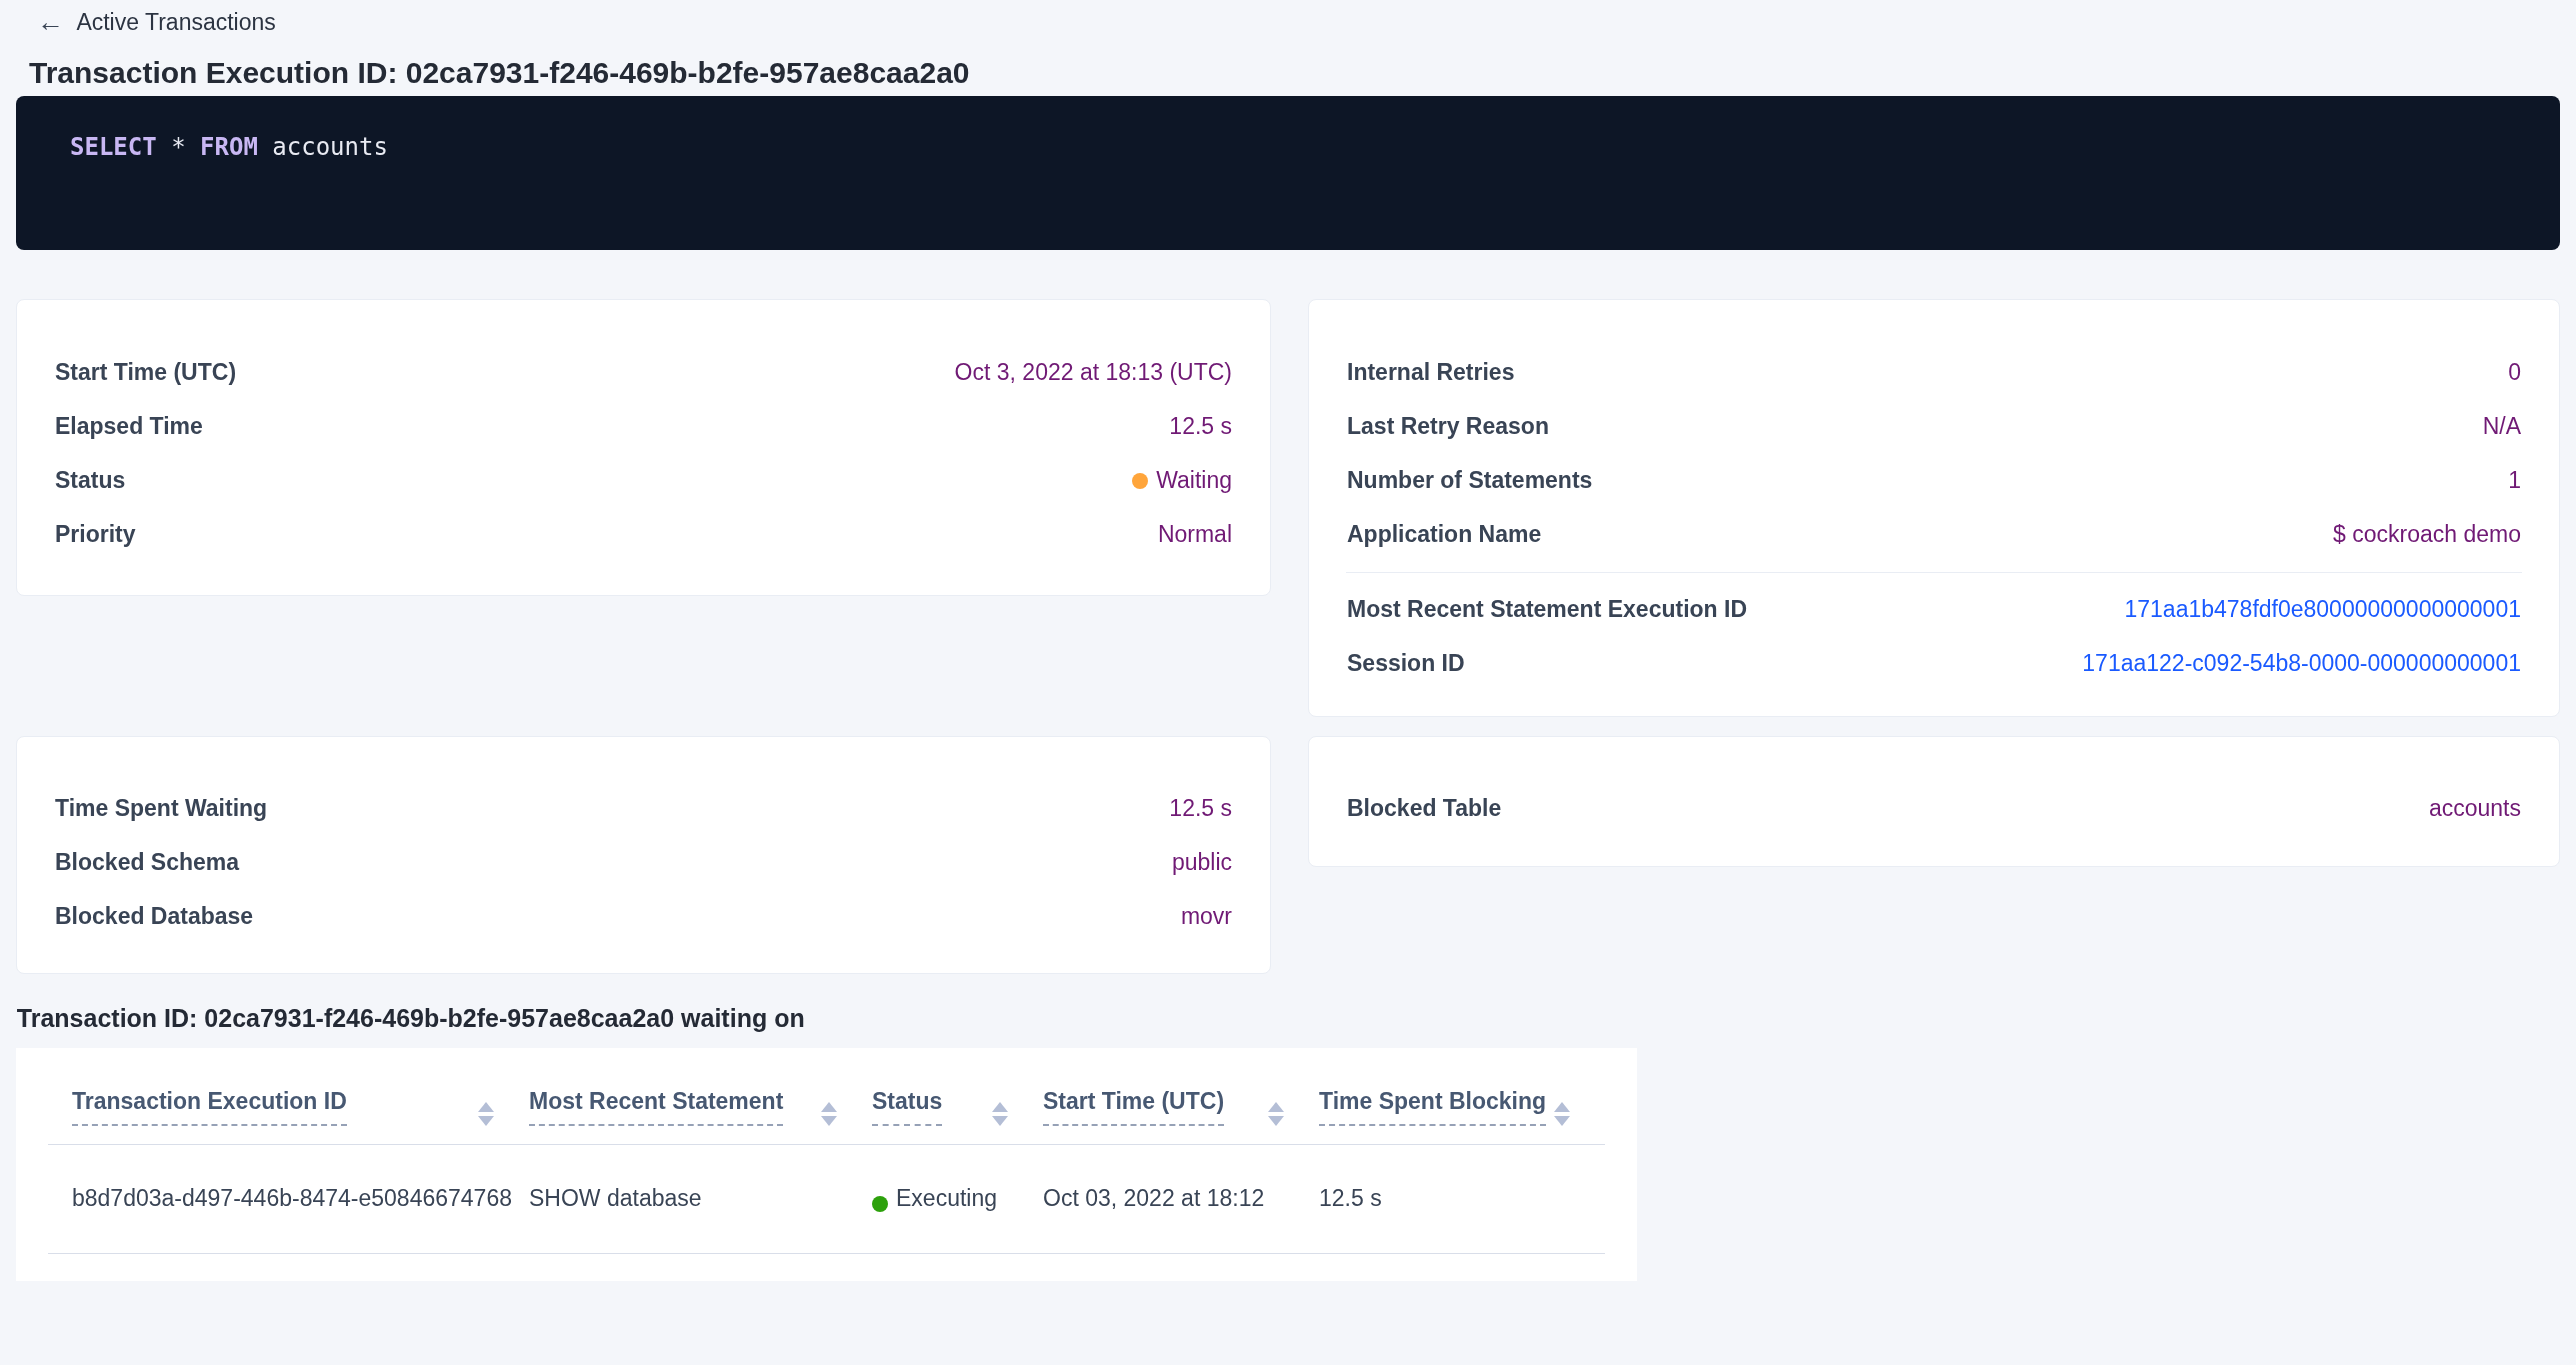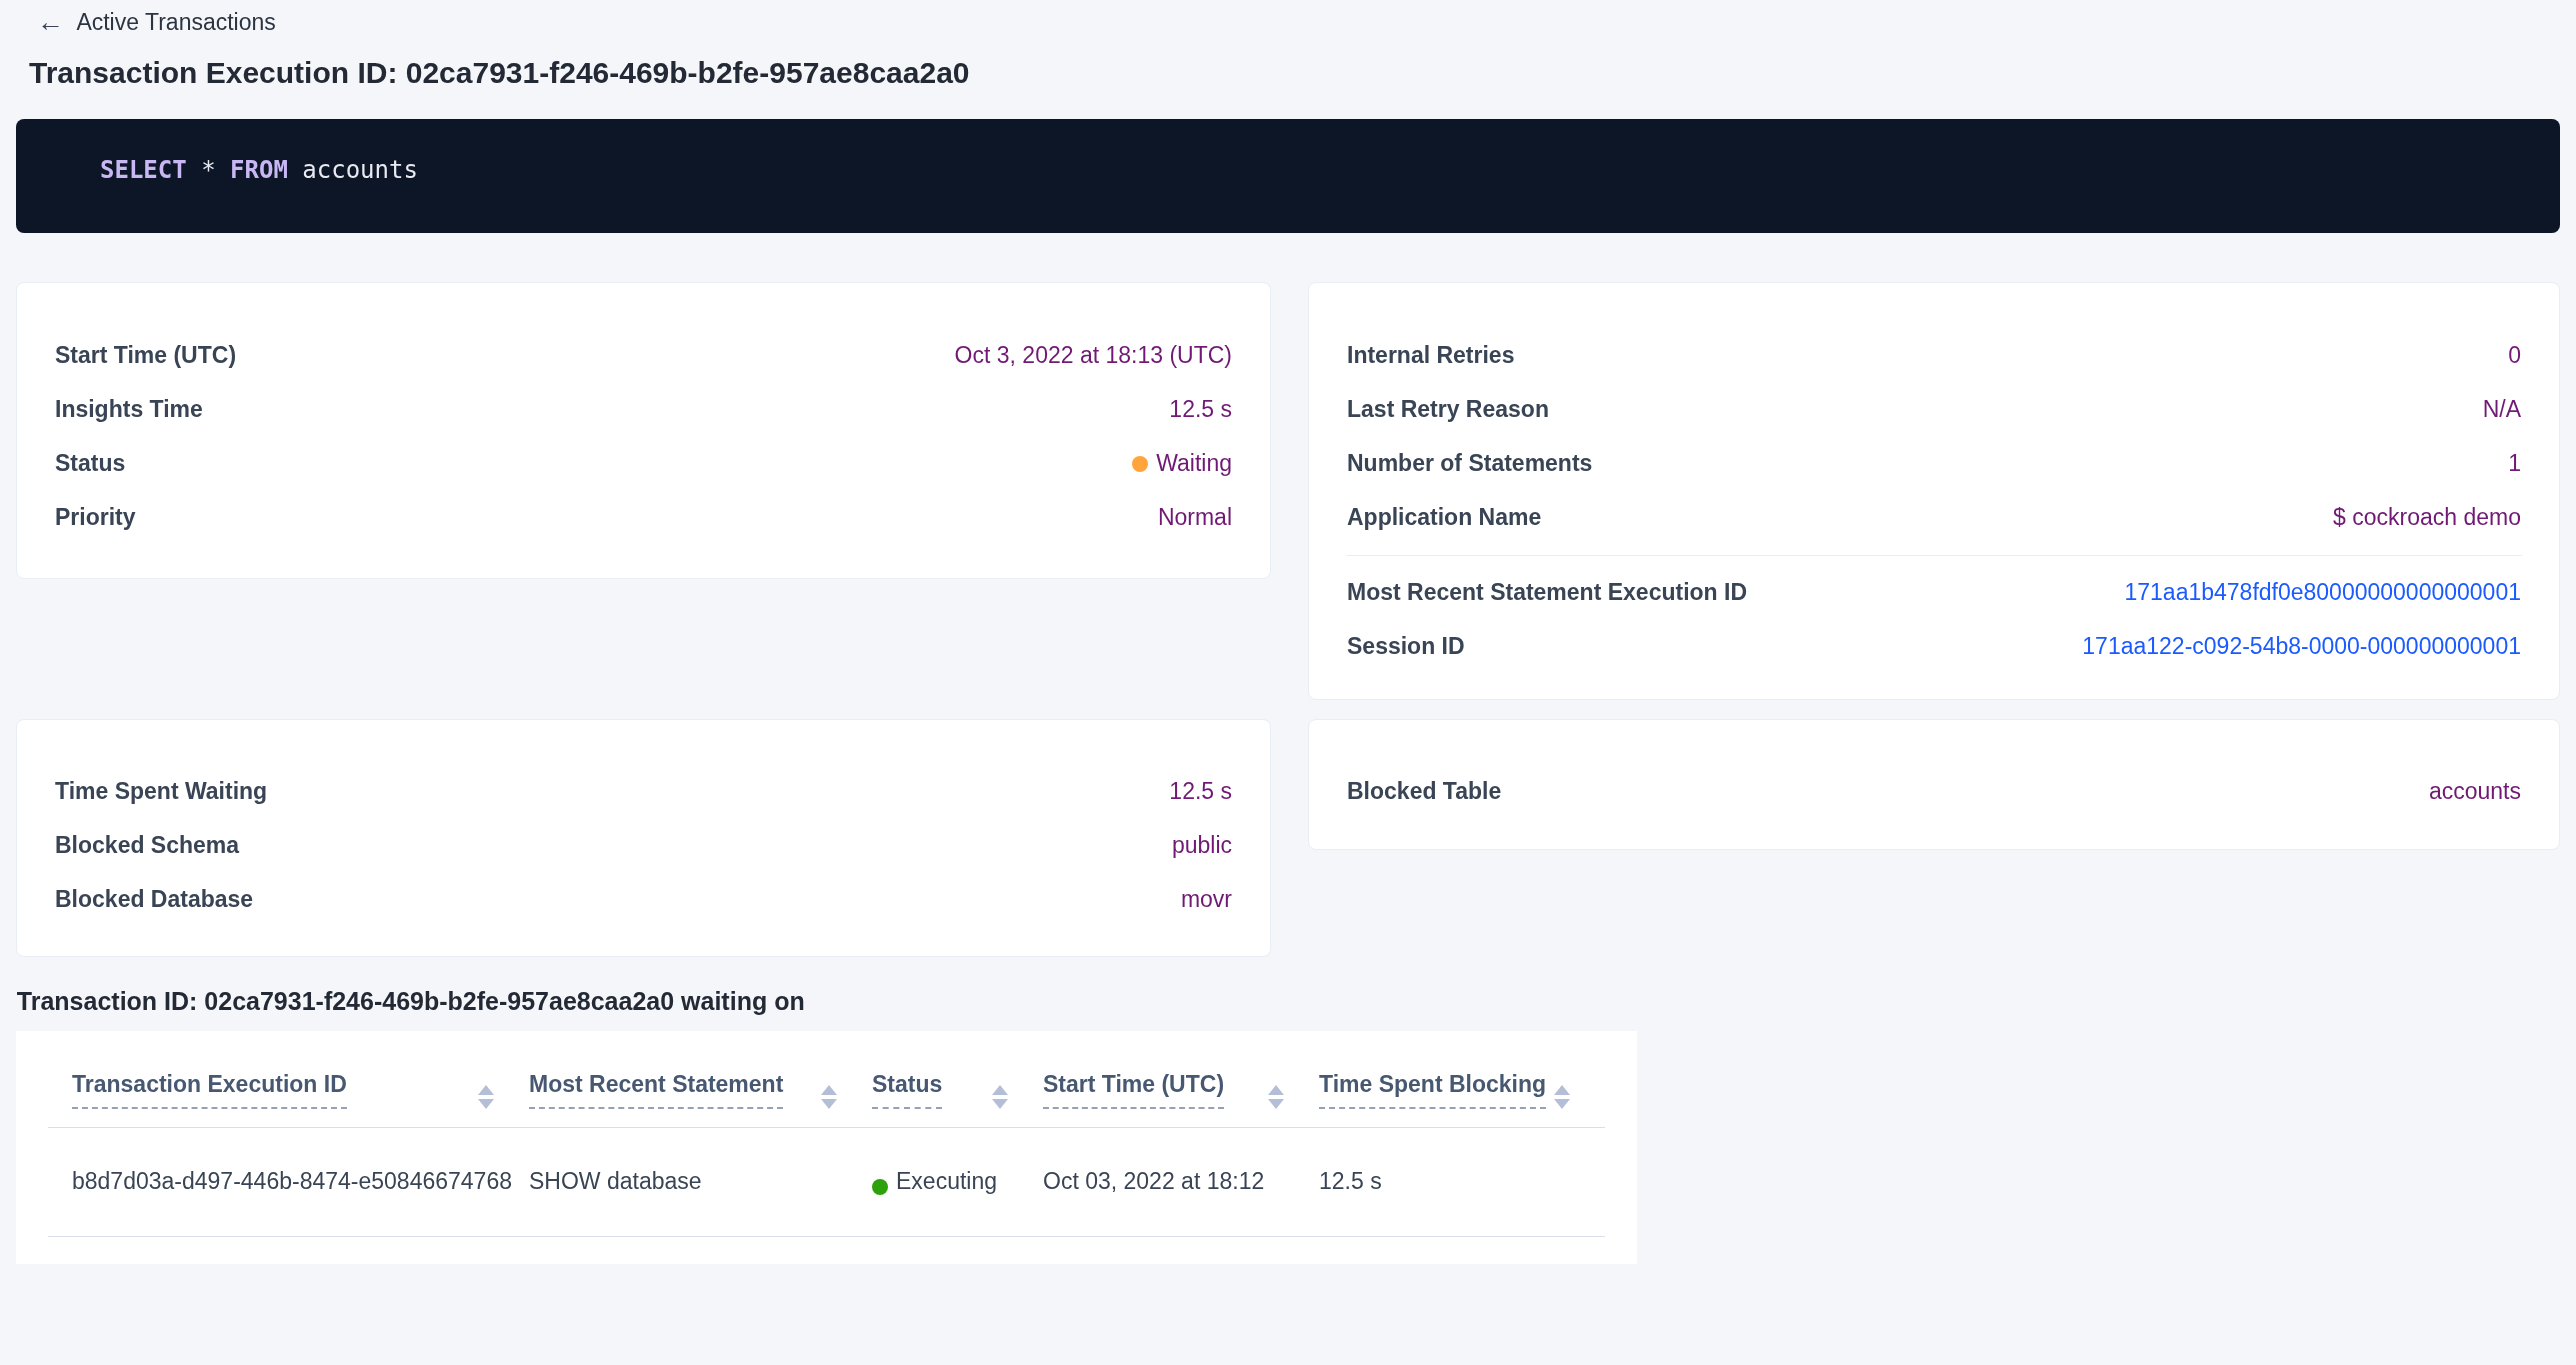--- a/index.html
+++ b/index.html
@@ -29,25 +29,25 @@
   .page-title {
     margin: 19px 0 0 13px;
     font-size: 30px;
     line-height: 32px;
     font-weight: 700;
     color: #242a35;
   }
 
   
   .sql-box {
-    margin-top: 30px;
-    height: 114px;
+    margin-top: 7px;
+    height: 154px;
     border-radius: 8px;
     background: #0d1626;
-    padding: 37px 38px 0 84px;
+    padding: 37px 38px 0 54px;
   }
   .sql-code {
     font-family: "DejaVu Sans Mono", "Liberation Mono", monospace;
     font-size: 24px;
     line-height: 29px;
     white-space: pre;
     color: #e8eaf2;
   }
   .sql-kw { font-weight: 700; }
 
@@ -159,21 +159,21 @@
   </div>
 
   <div class="grid2 grid-top">
     <div class="col-a">
       <section class="card card-h373">
         <div class="crow">
           <span class="crow-label">Start Time (UTC)</span>
           <span class="crow-value">Oct 3, 2022 at 18:13 (UTC)</span>
         </div>
         <div class="crow">
-          <span class="crow-label">Insights Time</span>
+          <span class="crow-label">Elapsed Time</span>
           <span class="crow-value">12.5 s</span>
         </div>
         <div class="crow">
           <span class="crow-label">Status</span>
           <span class="crow-value">
             <span class="status-dot" style="background: rgb(255, 165, 59);"></span><span>Waiting</span>
           </span>
         </div>
         <div class="crow">
           <span class="crow-label">Priority</span>

